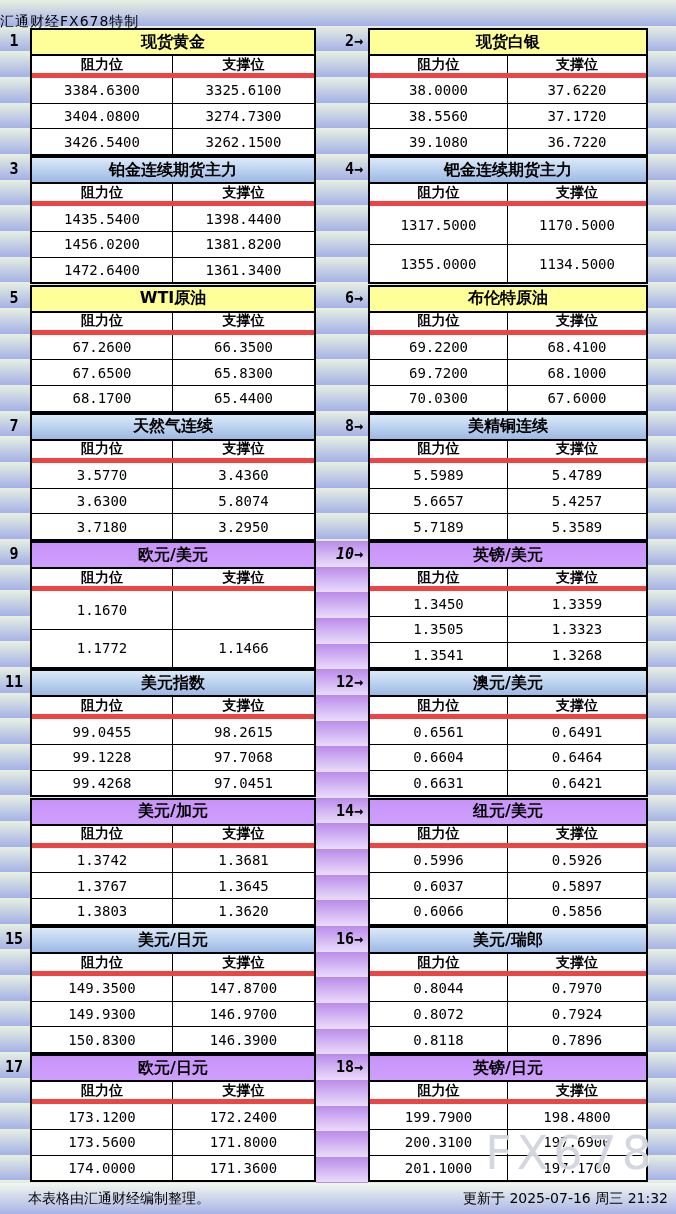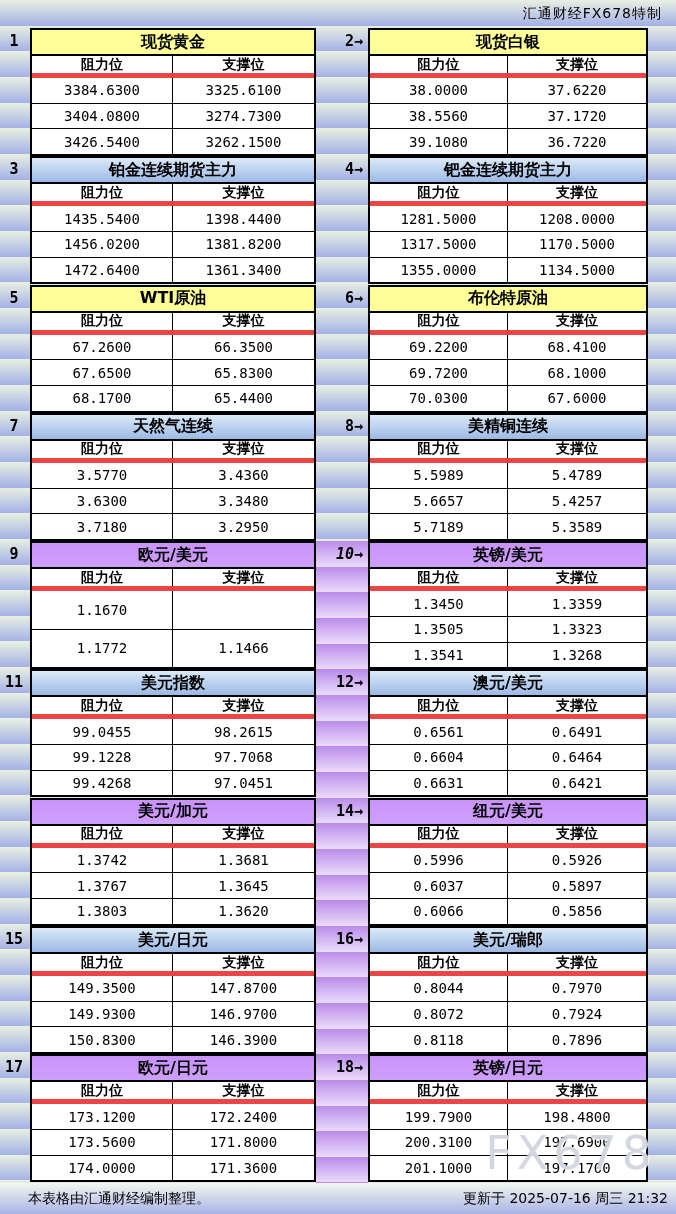--- a/index.html
+++ b/index.html
@@ -3,22 +3,22 @@
 <meta charset="utf-8">
 <style>
   html,body{margin:0;padding:0;}
   body{width:676px;font-family:"DejaVu Sans","Liberation Sans",sans-serif;}
   .page{
     position:relative;width:676px;height:1214px;overflow:hidden;
     background:repeating-linear-gradient(180deg,#e8f0e1 0px,#a4b1e7 25.66px);
   }
   
   .topbar{
-    position:absolute;top:0;left:0;width:100%;height:28px;
-    display:flex;align-items:center;justify-content:flex-end;
+    position:absolute;top:8px;left:0;width:100%;height:28px;
+    display:flex;align-items:center;
     padding-right:14px;box-sizing:border-box;
     font-size:14px;color:#000;letter-spacing:1px;
   }
   
   .purple-strip{
     position:absolute;left:316px;top:541px;width:52px;height:642px;
     background:repeating-linear-gradient(180deg,#ba8bea 0px,#eadcfb 25.66px);
   }
   
   .panels-grid{
@@ -150,24 +150,20 @@
     </div>
   </div>
       <div class="num num-right" style="grid-area: 2 / 4;">4→</div>
       <div class="panel" style="grid-area: 2 / 5;">
     <div class="panel-title t-blue">钯金连续期货主力</div>
     <div class="panel-header">
       <div class="cell">阻力位</div>
       <div class="cell">支撑位</div>
     </div>
     <div class="value-row">
-      <div class="cell">1281.5000</div>
-      <div class="cell">1208.0000</div>
-    </div>
-    <div class="value-row">
       <div class="cell">1317.5000</div>
       <div class="cell">1170.5000</div>
     </div>
     <div class="value-row">
       <div class="cell">1355.0000</div>
       <div class="cell">1134.5000</div>
     </div>
   </div>
       <div class="num num-left" style="grid-area: 3 / 1;">5</div>
       <div class="panel" style="grid-area: 3 / 3;">
@@ -215,21 +211,21 @@
     <div class="panel-header">
       <div class="cell">阻力位</div>
       <div class="cell">支撑位</div>
     </div>
     <div class="value-row">
       <div class="cell">3.5770</div>
       <div class="cell">3.4360</div>
     </div>
     <div class="value-row">
       <div class="cell">3.6300</div>
-      <div class="cell">3.3480</div>
+      <div class="cell">5.8074</div>
     </div>
     <div class="value-row">
       <div class="cell">3.7180</div>
       <div class="cell">3.2950</div>
     </div>
   </div>
       <div class="num num-right" style="grid-area: 4 / 4;">8→</div>
       <div class="panel" style="grid-area: 4 / 5;">
     <div class="panel-title t-blue">美精铜连续</div>
     <div class="panel-header">

